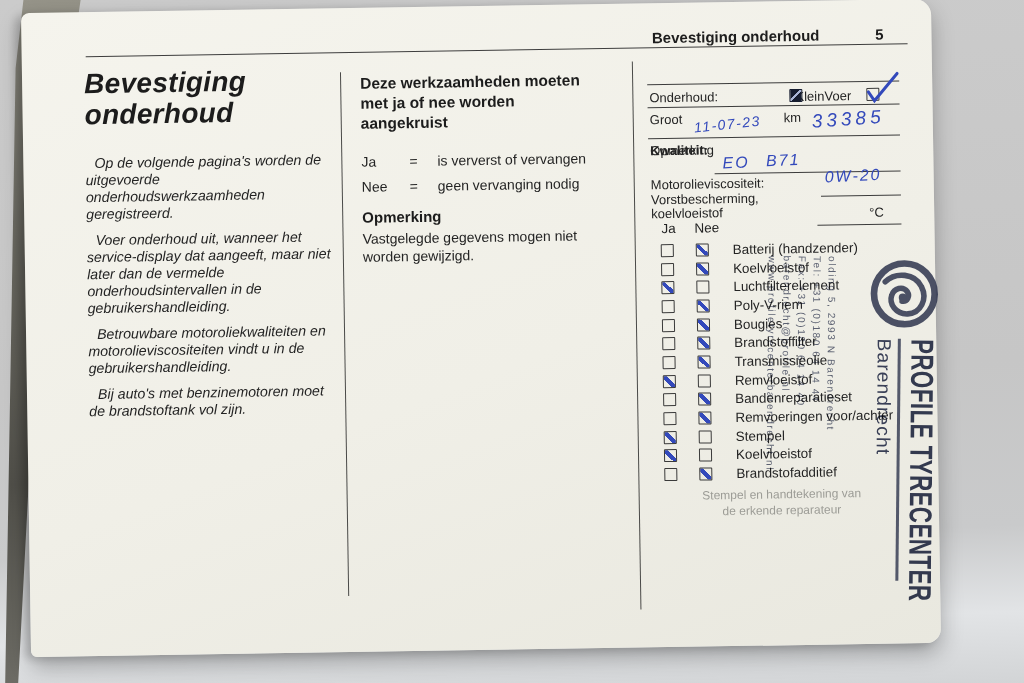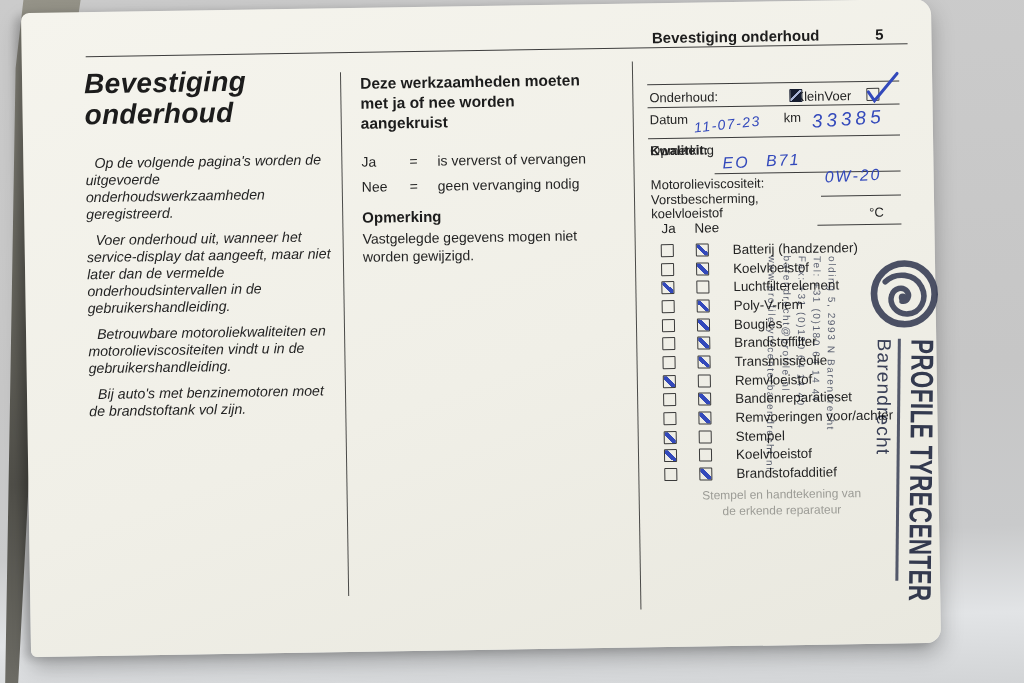--- a/index.html
+++ b/index.html
@@ -125,21 +125,21 @@
     <span class="flabel" style="left:177px;top:20px;">Voer</span>
     <span class="box-wrap checked">
       <span class="box" style="left:219px;top:20px;"></span>
       <svg class="gcheck" style="left:214px;top:2px;width:40px;height:34px;" viewBox="0 0 40 34">
         <path d="M7,22 L13,31 L36,4" fill="none" stroke="#3349bb" stroke-width="3" stroke-linecap="round"></path>
       </svg>
     </span>
 
     <div class="rule r-2"></div>
 
-    <span class="flabel" style="left:2px;top:41px;">Datum</span>
+    <span class="flabel" style="left:2px;top:41px;">Groot</span>
     <span class="hand" style="left:46px;top:46px;font-size:14px;letter-spacing:1.5px;transform:rotate(-5deg);color:#3349bb;">11-07-23</span>
     <span class="flabel" style="left:136px;top:41px;">km</span>
     <span class="hand" style="left:164px;top:40px;font-size:19px;letter-spacing:4px;transform:rotate(-3deg);color:#3349bb;">33385</span>
 
     <div class="rule r-3"></div>
 
     <span class="flabel" style="left:2px;top:72px;">Opmerking</span>
 
     <span class="flabel" style="left:2px;top:72px;font-weight:bold;">Kwaliteit:</span>
     <span class="hand" style="left:74px;top:83px;font-size:16px;letter-spacing:2px;word-spacing:10px;transform:rotate(-2deg);color:#3349bb;">EO B71</span>

